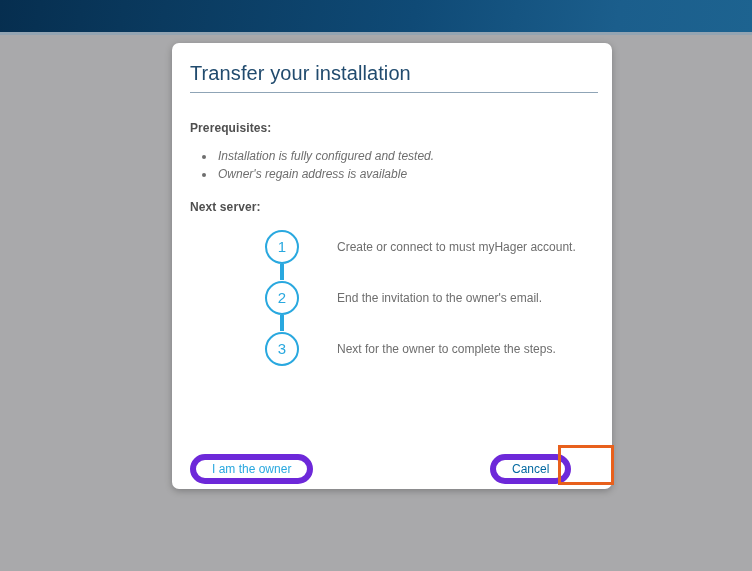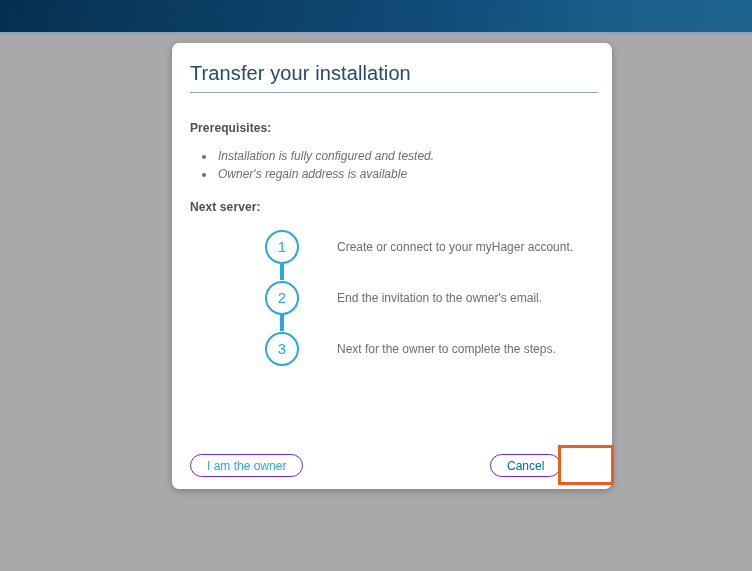--- a/index.html
+++ b/index.html
@@ -177,23 +177,23 @@
   
   .footer {
     position: absolute;
     left: 0;
     top: 404px;
     width: 440px;
     height: 42px;
   }
   .btn {
     position: absolute;
-    height: 23px;
+    height: 30px;
     border-radius: 16px;
-    border: 1px solid #6d28d9;
+    border: 6px solid #6d28d9;
     background: #ffffff;
     font-size: 12px;
     font-family: "Liberation Sans", sans-serif;
     display: flex;
     align-items: center;
     justify-content: center;
     box-sizing: border-box;
     cursor: pointer;
     padding: 0 16px;
   }
@@ -244,21 +244,21 @@
     <li>Installation is fully configured and tested.</li>
     <li>Owner's regain address is available</li>
   </ul>
 
   <div class="section-label label-next">Next server:</div>
 
   <div class="steps">
     <div class="step-row">
       <div class="step-circle">1</div>
       <div class="step-connector"></div>
-      <div class="step-text">Create or connect to your myHager account.</div>
+      <div class="step-text">Create or connect to must myHager account.</div>
     </div>
     <div class="step-row">
       <div class="step-circle">2</div>
       <div class="step-connector"></div>
       <div class="step-text">End the invitation to the owner's email.</div>
     </div>
     <div class="step-row">
       <div class="step-circle">3</div>
       <div class="step-text">Next for the owner to complete the steps.</div>
     </div>

